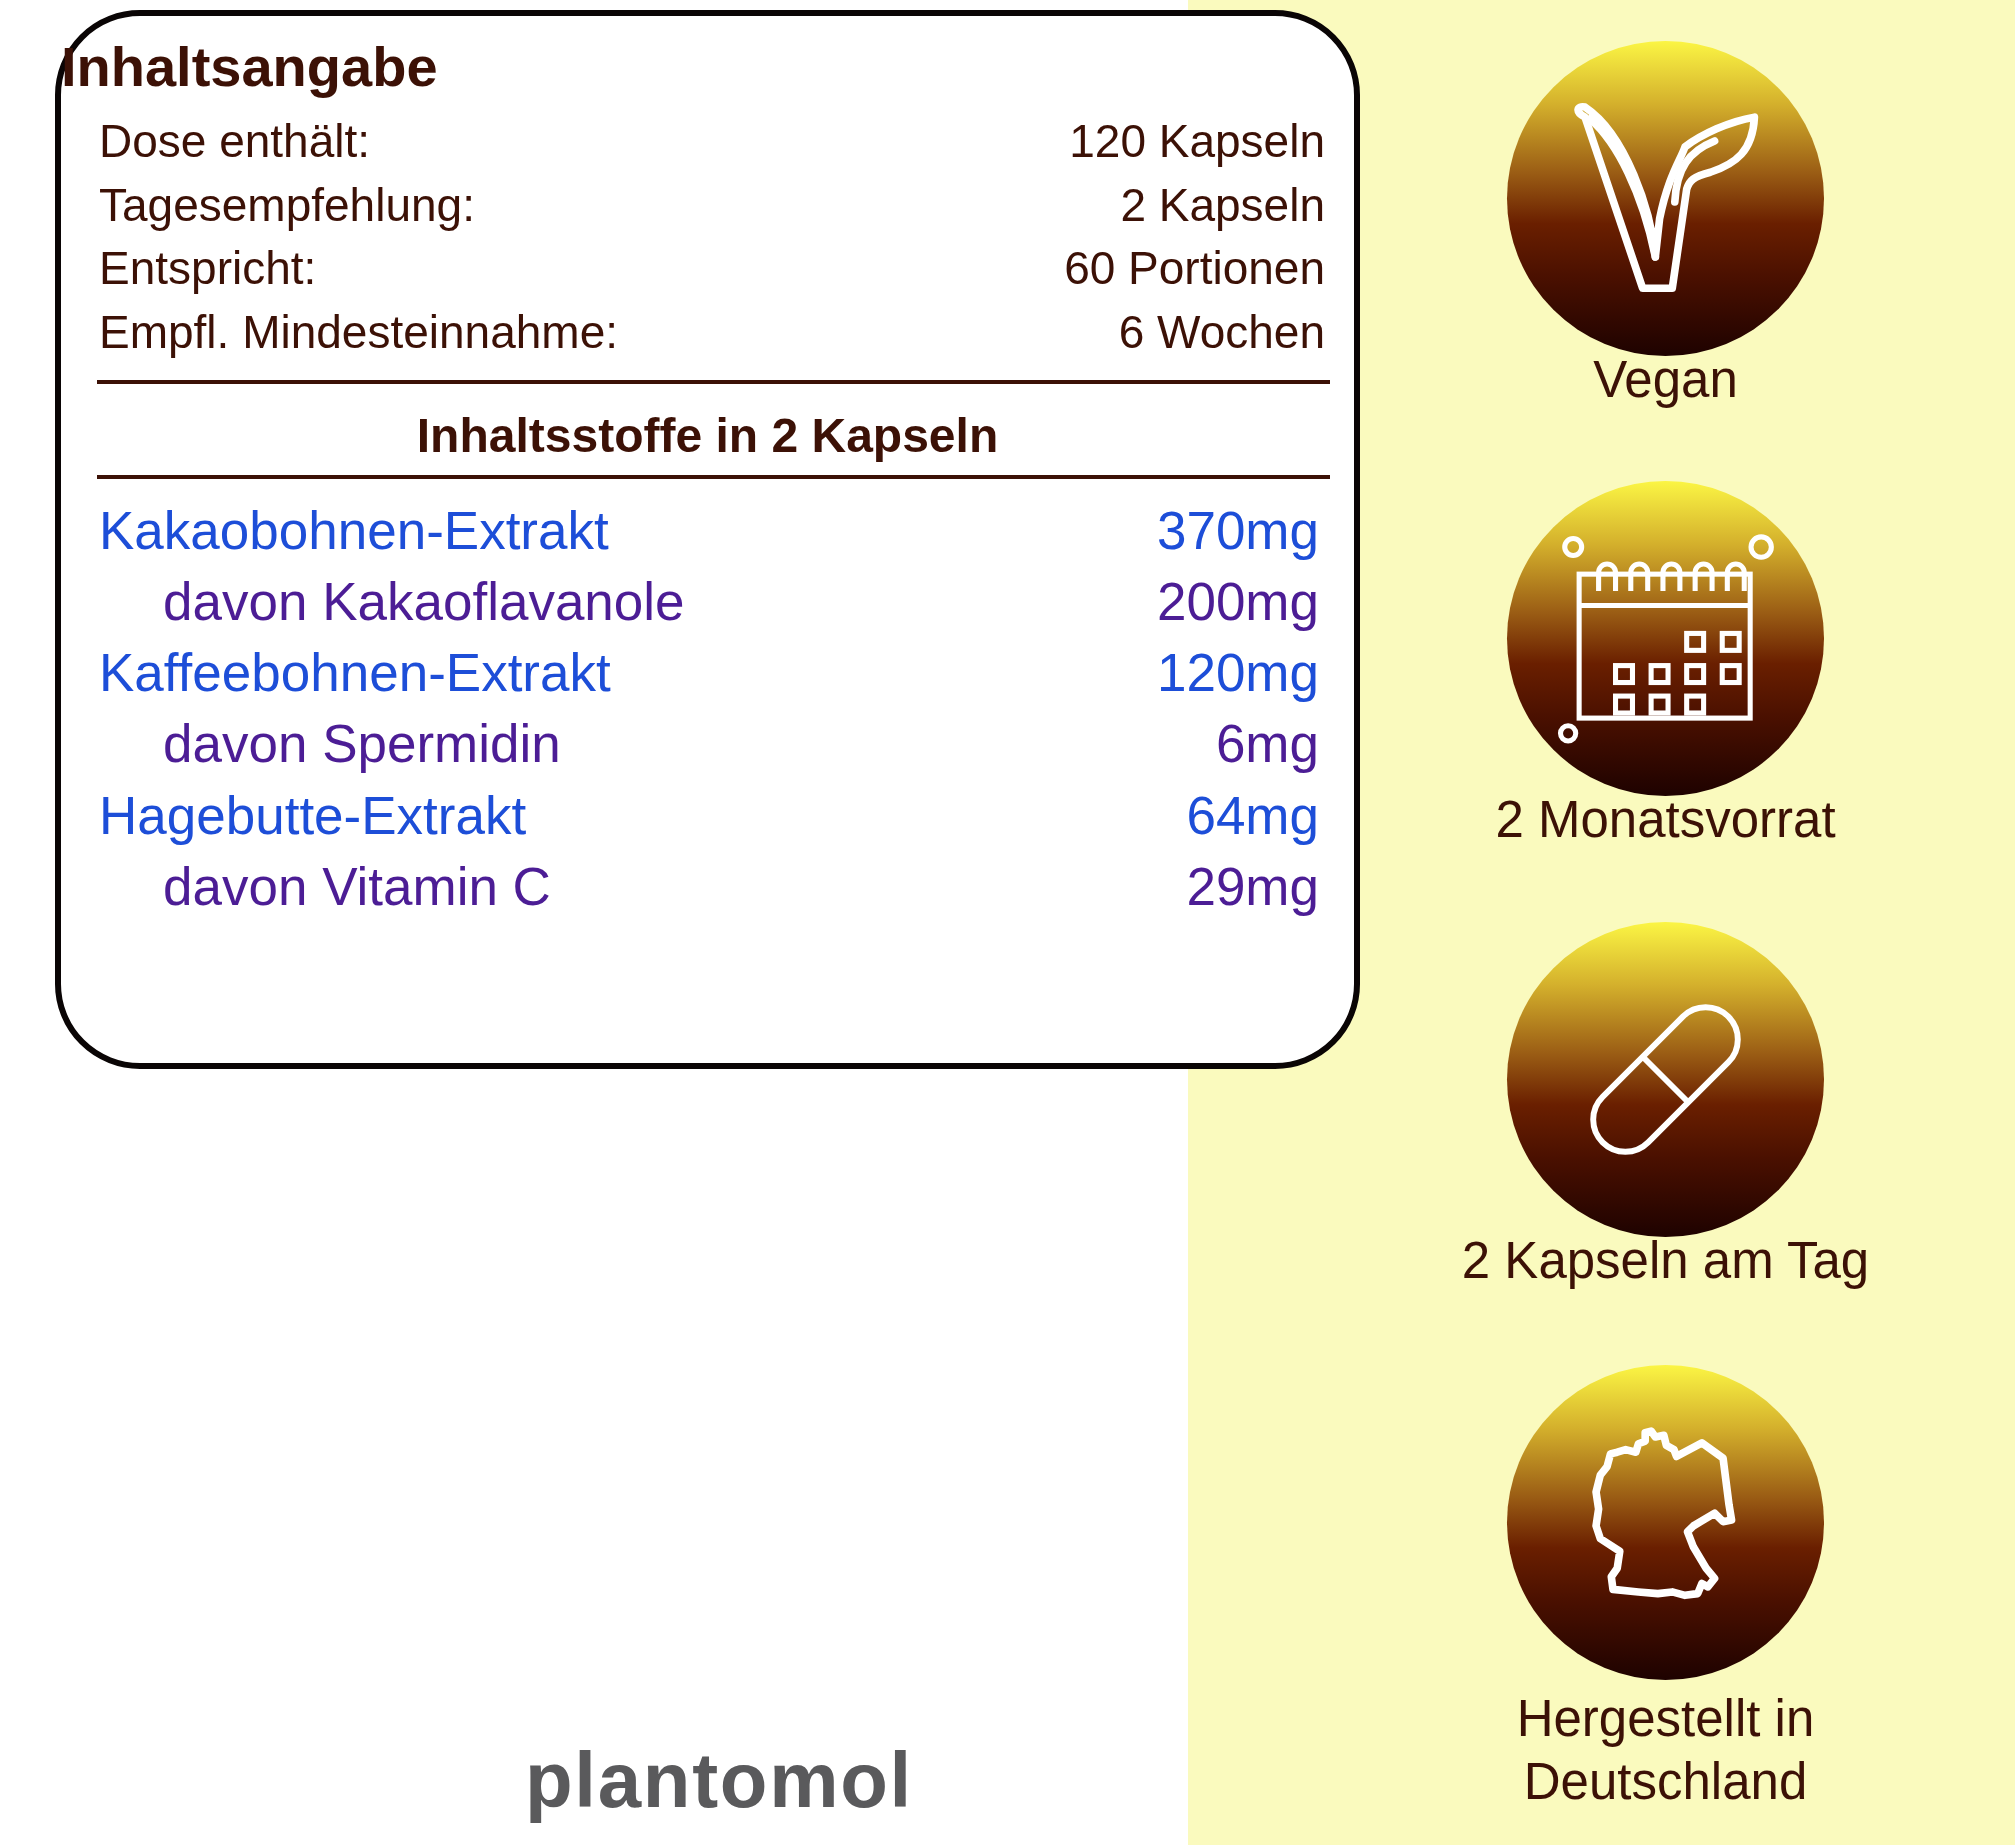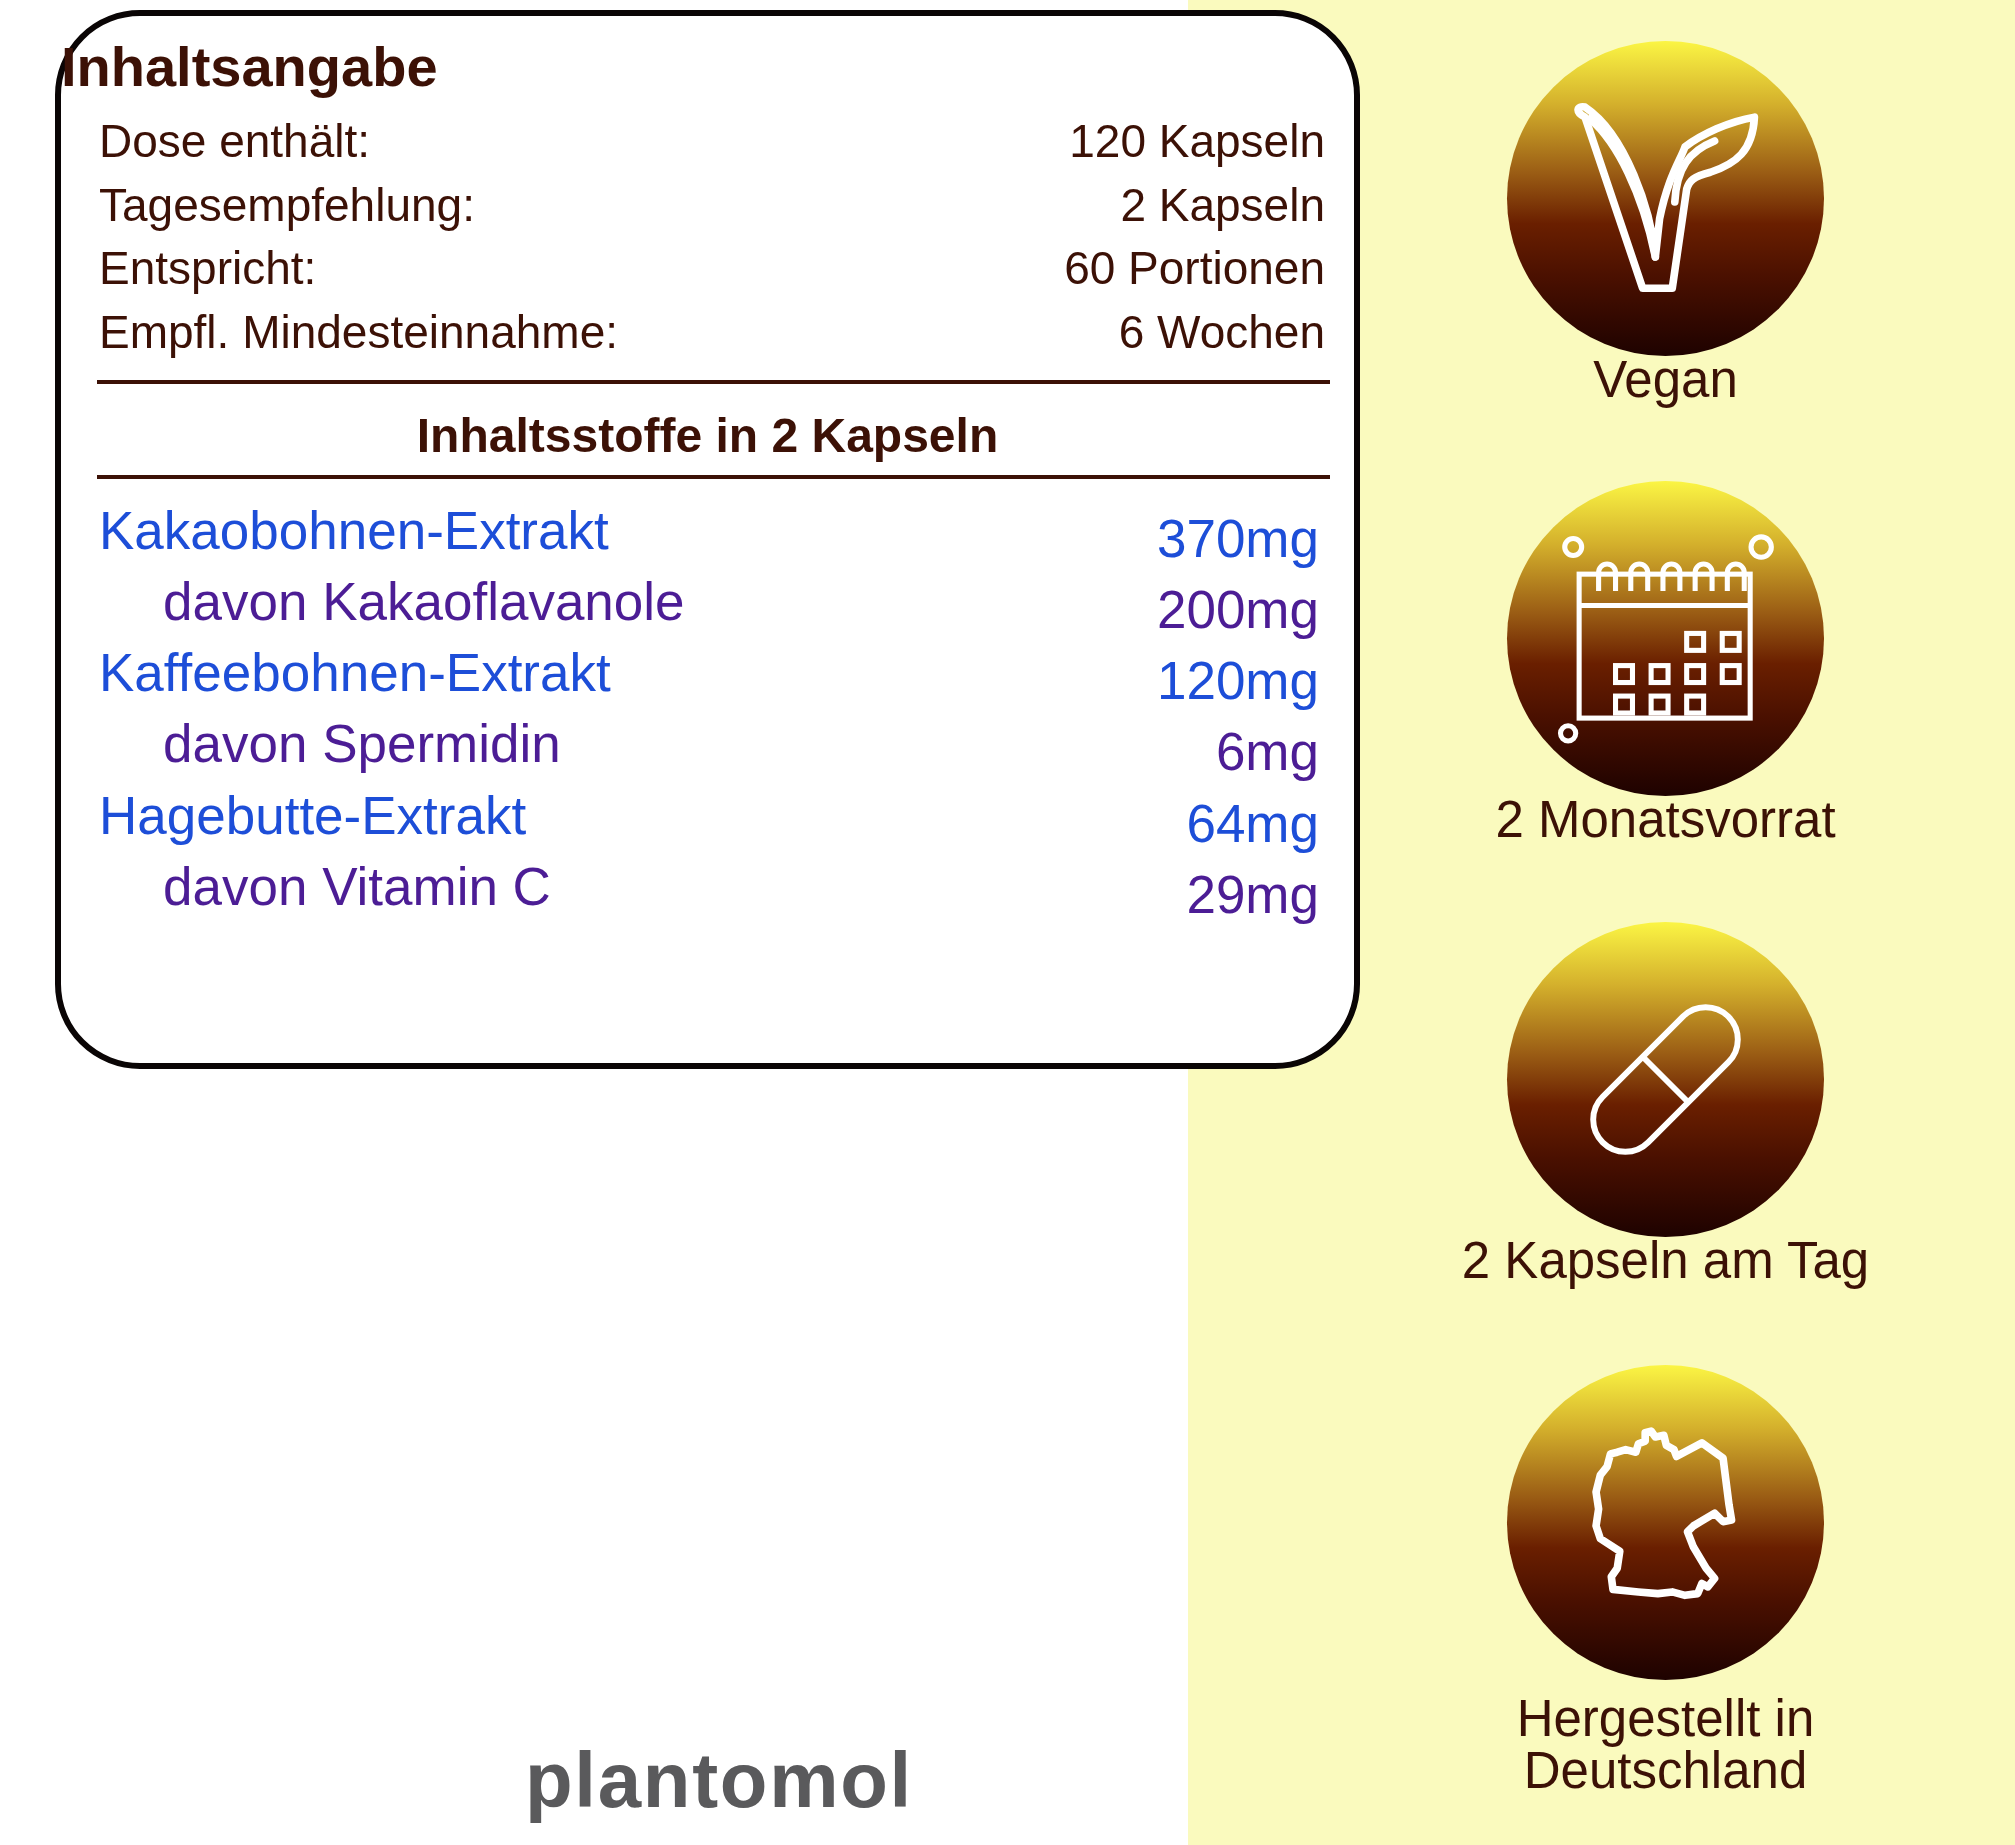--- a/index.html
+++ b/index.html
@@ -35,21 +35,21 @@
     position: absolute; left: 0; right: 0; top: 386px; text-align: center;
     font-size: 48px; font-weight: bold; line-height: 68px; color: #3c1106;
   }
   .ing-row {
     position: absolute; left: 38px; width: 1220px; height: 71px;
     font-size: 53px; line-height: 71px; color: #1d4ed8;
   }
   .ing-row.sub { color: #4c1d95; }
   .ing-row.sub .label { left: 64px; }
   .ing-row .label { position: absolute; left: 0; top: 0; white-space: nowrap; }
-  .ing-row .value { position: absolute; right: 0; top: 8px; white-space: nowrap; }
+  .ing-row .value { position: absolute; right: 0; top: 0; white-space: nowrap; }
   .logo {
     position: absolute; left: 525px; top: 1729px; width: 356px; text-align: center;
     font-size: 78px; font-weight: bold; color: #5a5a5c; letter-spacing: 1.7px;
     line-height: 102px;
   }
   .feature {
     position: absolute; left: 1411px; width: 509px; text-align: center;
   }
   .badge {
     position: relative; margin: 0 auto; width: 317px; height: 315px; border-radius: 50%;
@@ -173,15 +173,15 @@
   <div class="feature-label">2 Kapseln am Tag</div>
 </div>
 
 <div class="feature" style="top:1365px">
   <div class="badge">
     <svg viewBox="0 0 374 372">
       <path fill="none" stroke="#ffffff" stroke-width="9" stroke-linejoin="round" d="M163 80 L170 78 L175 85 L185 83 L188 95 L197 100 L200 108 L230 92 L255 110 L262 165 L265 183 L255 185 L245 175 L220 190 L213 197 L220 215 L235 240 L245 252 L237 262 L230 258 L225 270 L210 272 L195 268 L178 270 L155 268 L125 265 L123 250 L130 240 L133 220 L110 205 L105 190 L108 170 L105 150 L110 130 L118 120 L122 105 L130 103 L140 100 L152 103 L155 93 L163 90 Z"></path>
     </svg>
   </div>
   <div class="feature-label" style="margin-top:15.3px">Hergestellt in</div>
-  <div class="feature-label" style="margin-top:5px">Deutschland</div>
+  <div class="feature-label" style="margin-top:16px">Deutschland</div>
 </div>
 
 
 </body></html>

